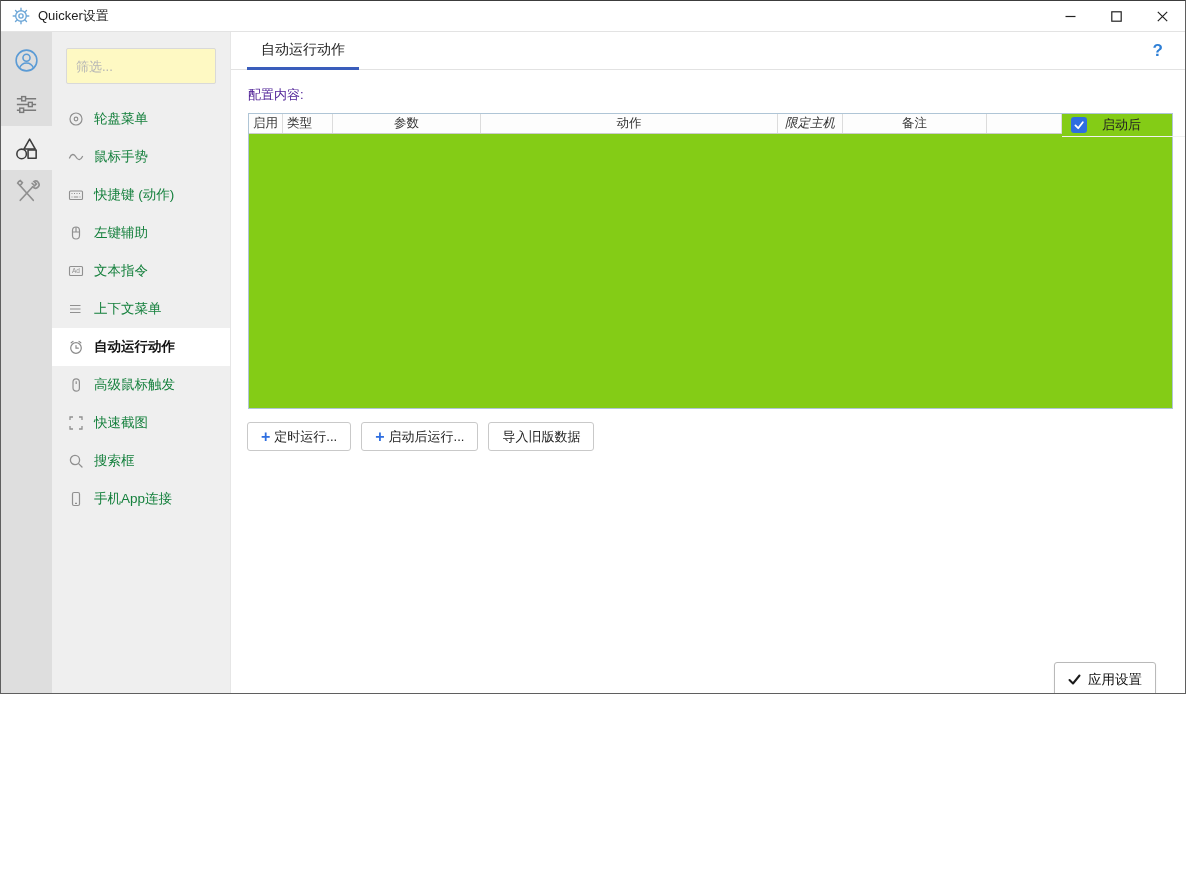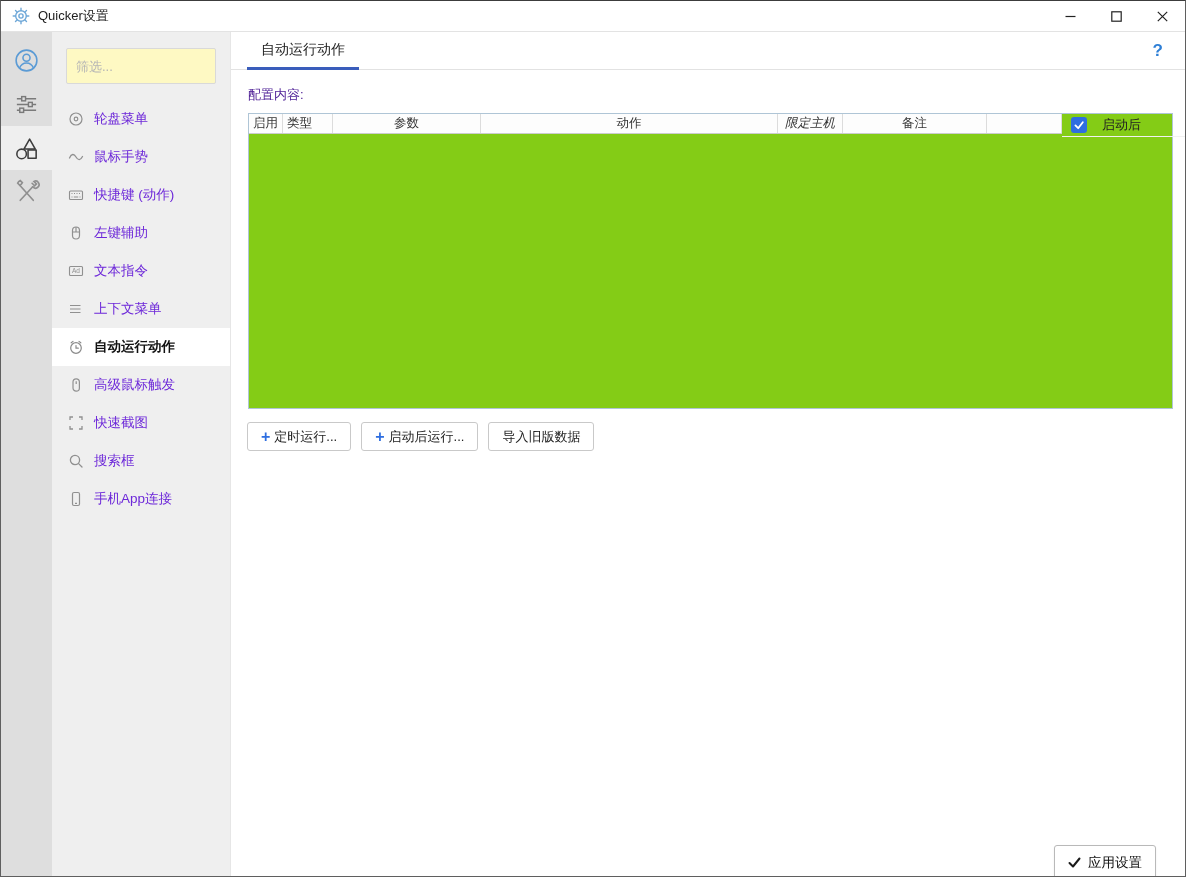--- a/index.html
+++ b/index.html
@@ -1,17 +1,17 @@
 <!DOCTYPE html>
 <html style="--accent: #2e6ee0; --tab_underline: #3a5dbb; --danger: #d23b33; --help: #2e7fd6; --rail_bg: #dedede; --sidebar_bg: #efefef; --table_border: #afc5d6;"><head>
 <meta charset="utf-8">
 <style>
   * { margin:0; padding:0; box-sizing:border-box; }
   html,body { width:1186px; height:877px; font-family:"Liberation Sans", sans-serif; background:#fff; }
-  .window { position:relative; width:1186px; height:877px; border:1px solid #5f5f5f; border-top:1px solid #3c3c3c; background:#fff; overflow:hidden; display:flex; flex-direction:column; }
+  .window { position:relative; width:1186px; height:694px; border:1px solid #5f5f5f; border-top:1px solid #3c3c3c; background:#fff; overflow:hidden; display:flex; flex-direction:column; }
 
   
   .titlebar { height:31px; flex:0 0 31px; display:flex; align-items:center; padding-left:11px; background:#fff; border-bottom:1px solid #e3e3e3; }
   .titlebar .gear { width:18px; height:18px; margin-right:8px; }
   .title-text { font-size:13px; color:#222; }
   .win-controls { margin-left:auto; display:flex; height:100%; }
   .wc { width:46px; height:100%; display:flex; align-items:center; justify-content:center; cursor:default; }
   .wc svg { display:block; }
 
   
@@ -21,21 +21,21 @@
   .rail { width:51px; flex:0 0 51px; background:var(--rail_bg); display:flex; flex-direction:column; padding-top:6px; }
   .rail-item { width:51px; height:44px; display:flex; align-items:center; justify-content:center; }
   .rail-item.selected { background:var(--sidebar_bg); }
 
   
   .sidebar { width:179px; flex:0 0 179px; background:var(--sidebar_bg); border-right:1px solid #e6e6e6; padding-top:16px; }
   .filter-wrap { padding:0 14px; }
   .filter-input { width:100%; height:30px; border:1px solid #d9d9d9; border-radius:2px; background:#fef9c3; padding:17px 9px; font-size:13px; color:#333; outline:none; font-family:"Liberation Sans", sans-serif; }
   .filter-input::placeholder { color:#b5b5b5; }
   .nav { margin-top:16px; }
-  .nav-item { height:38px; display:flex; align-items:center; padding-left:15px; font-size:13.5px; color:#6d28d9; cursor:default; }
+  .nav-item { height:38px; display:flex; align-items:center; padding-left:15px; font-size:13.5px; color:#15803d; cursor:default; }
   .nav-item .nicon { width:17px; height:17px; margin-right:10px; display:flex; align-items:center; justify-content:center; flex:0 0 17px; }
   .nav-item.selected { background:#fff; font-weight:bold; color:#111; }
 
   
   .main { flex:1; position:relative; background:#fff; min-width:0; }
   .tabbar { height:38px; display:flex; align-items:stretch; border-bottom:1px solid #e2e2e2; padding:0 0 0 16px; position:relative; }
   .tab { display:flex; align-items:center; padding:0 14px; font-size:14px; color:#222; border-bottom:3px solid transparent; margin-bottom:-1px; cursor:default; }
   .tab.active { border-bottom-color:var(--tab_underline); }
   .help { position:absolute; right:22px; top:0; height:38px; display:flex; align-items:center; font-size:17px; font-weight:bold; color:var(--help); cursor:default; }
 

